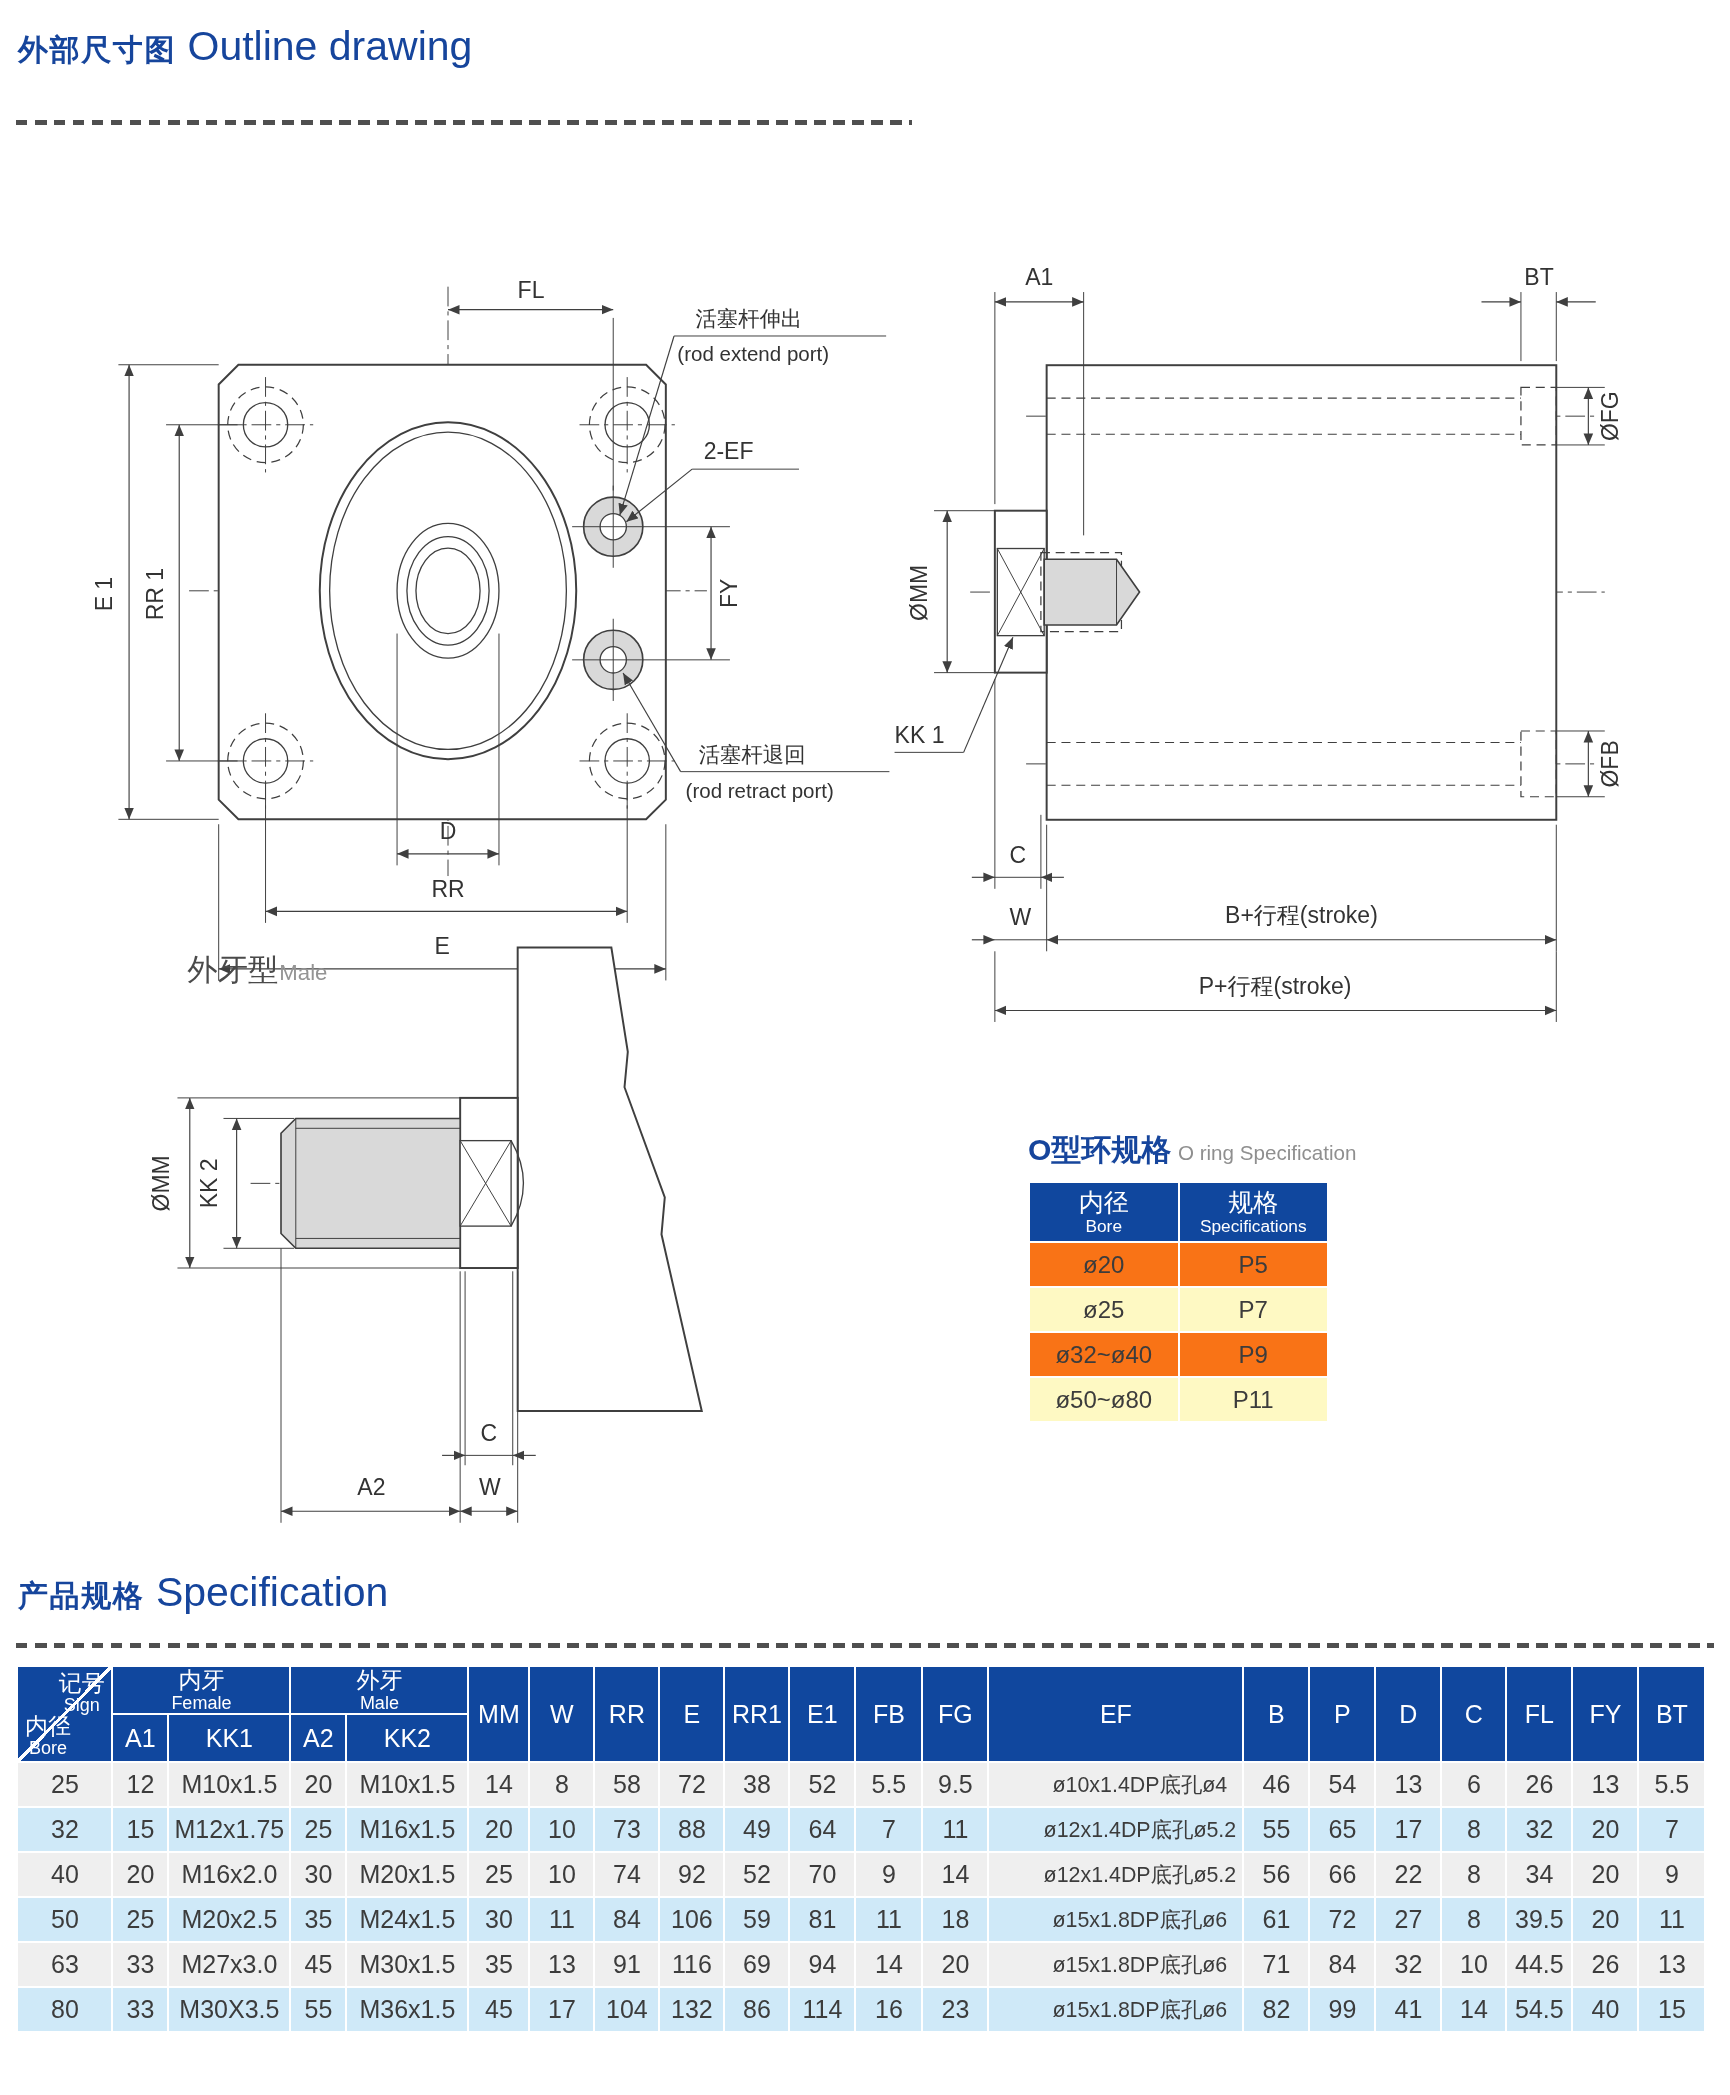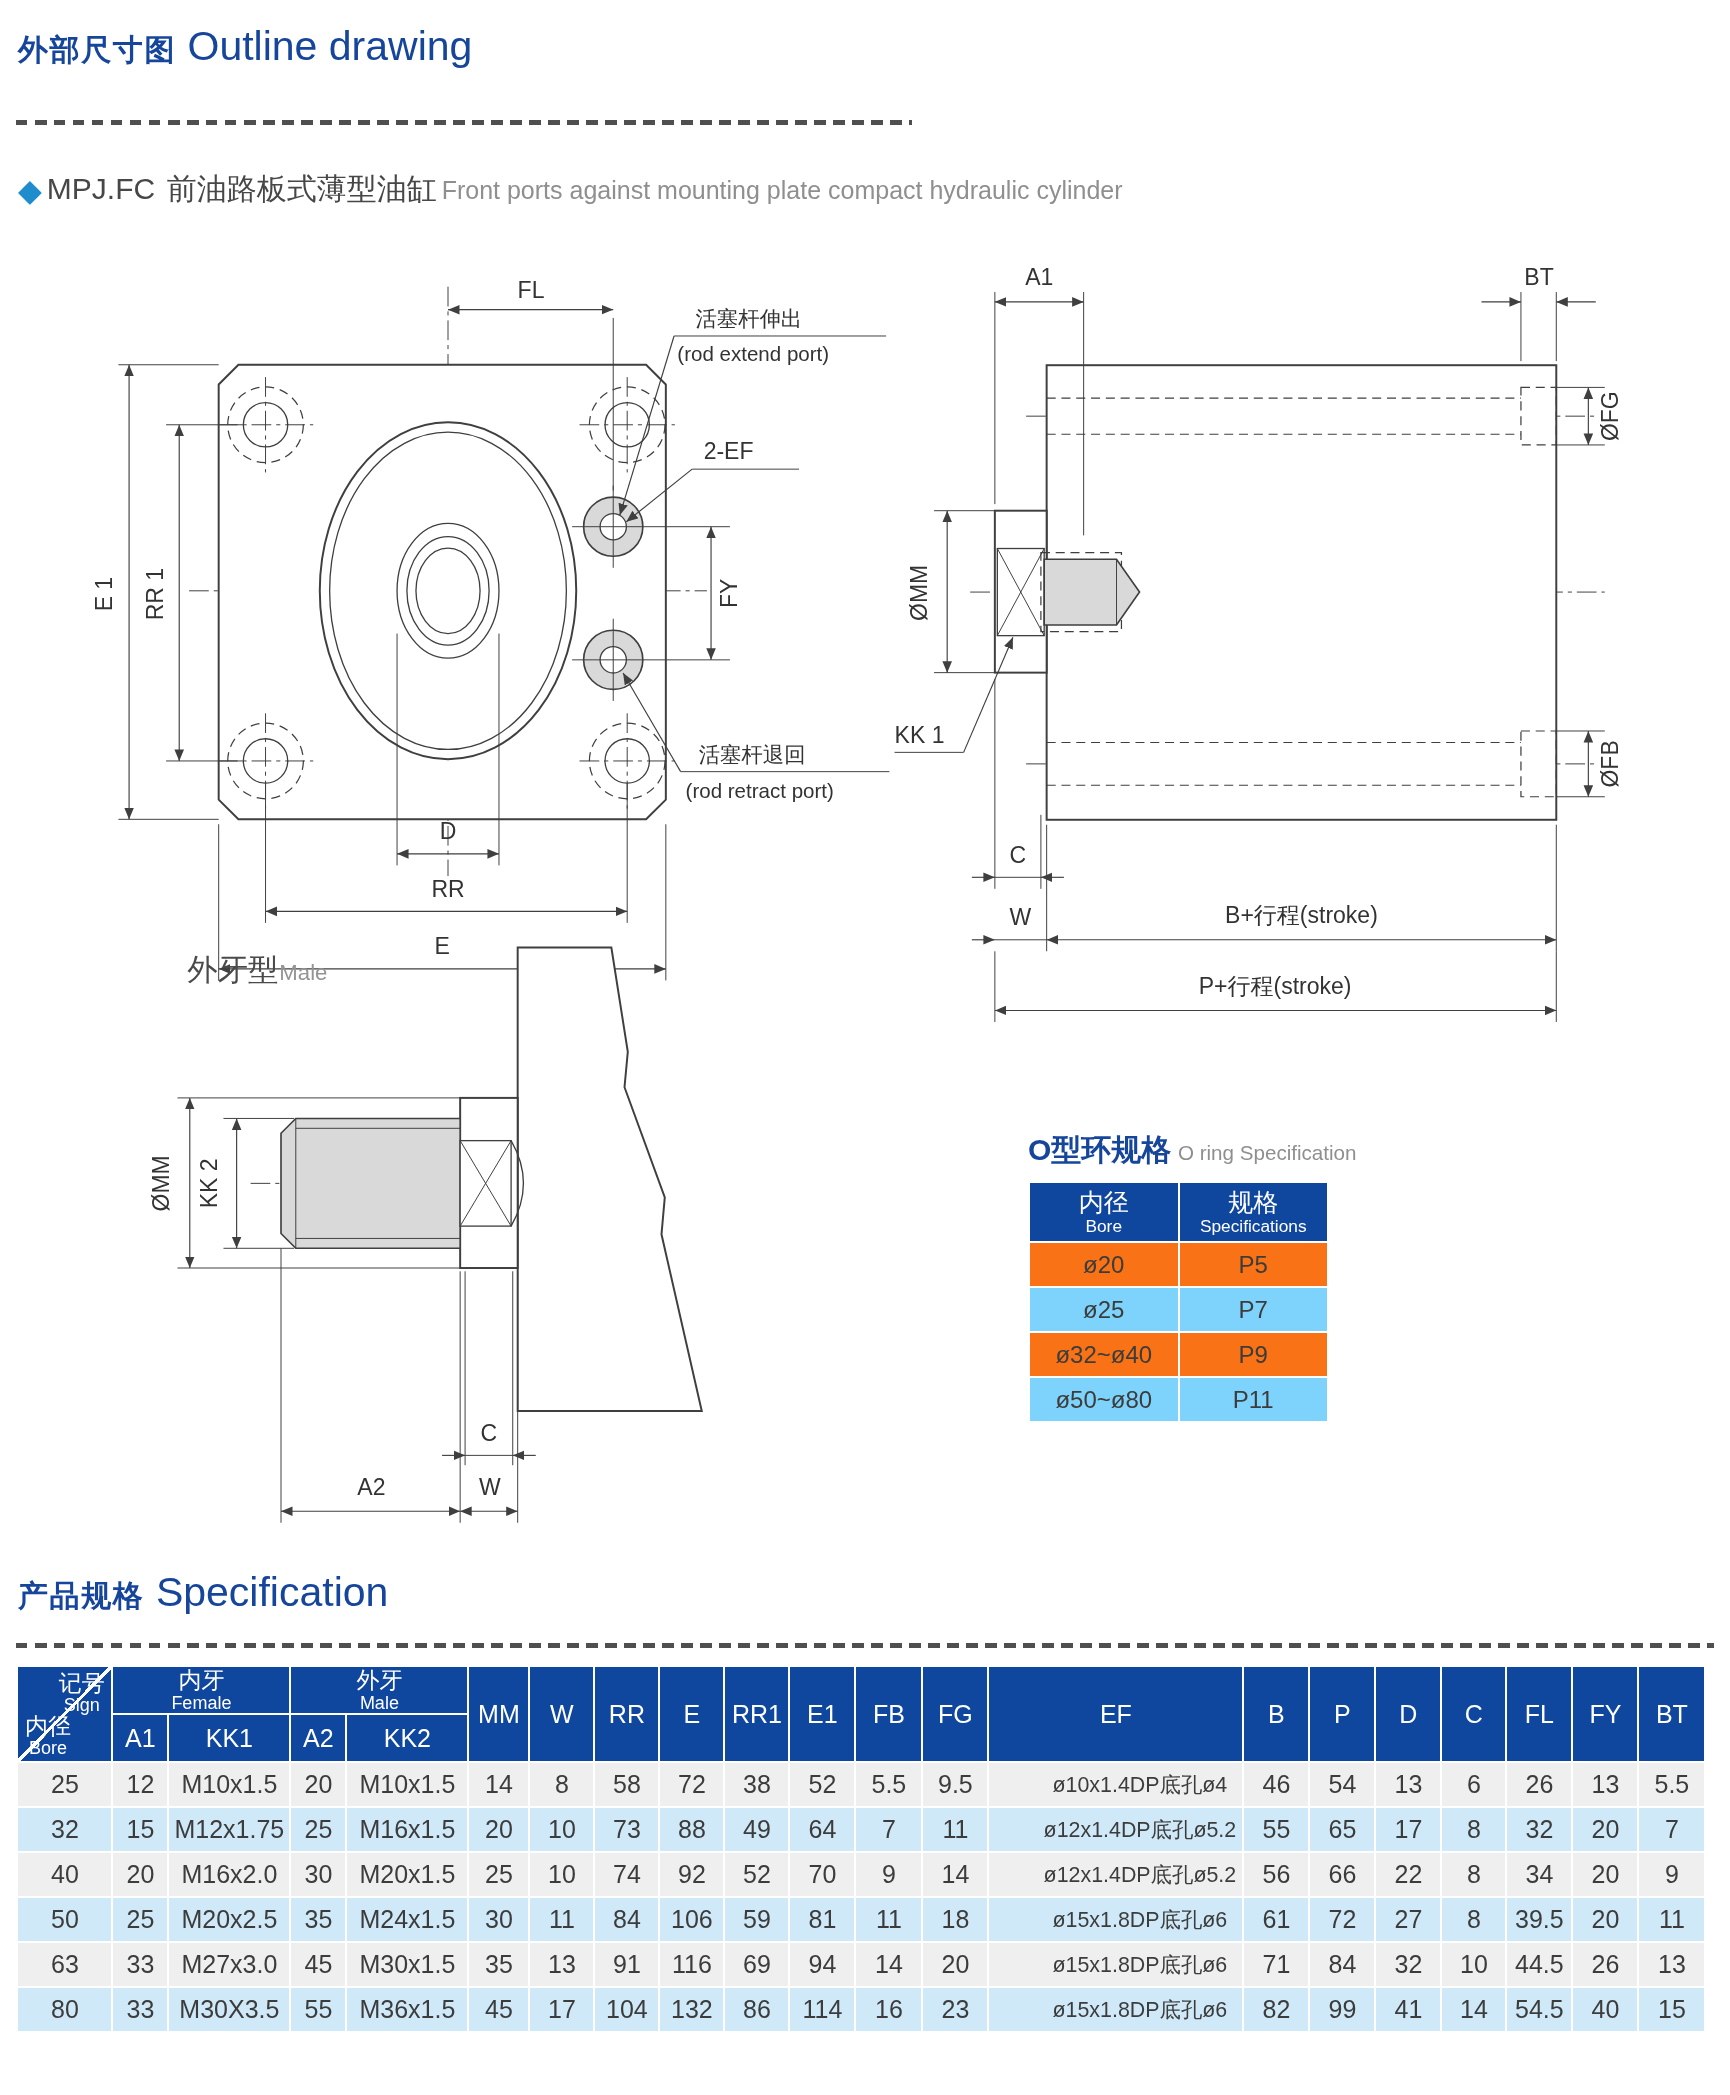--- a/index.html
+++ b/index.html
@@ -46,21 +46,21 @@
   #oring .o-title .cn{font-size:30px;font-weight:bold;color:#16459c;margin-top:36px;}
   #oring .o-title .en{font-size:20.6px;color:#8f8f8f;margin-left:6.6px;}
   #oring table{width:301px;border-collapse:collapse;table-layout:fixed;}
   #oring th{background:#10479e;color:#ffffff;font-weight:normal;height:58px;
             border:2.5px solid #ffffff;padding:0;text-align:center;}
   #oring th .h-cn{font-size:25px;line-height:1.15;}
   #oring th .h-en{font-size:17.3px;line-height:1.1;}
   #oring td{height:43px;border:2.5px solid #ffffff;text-align:center;font-size:24px;
             color:#3c3c3c;padding:0;}
   #oring tr.gray td{background:#f97316;}
-  #oring tr.blue td{background:#7dd3fc;}
+  #oring tr.blue td{background:#fef9c3;}
 
   
   #spec-wrap{position:absolute;left:16.4px;top:1665px;width:1686px;}
   #spec{width:1686px;border-collapse:collapse;table-layout:fixed;}
   #spec th{background:#10479e;color:#ffffff;font-weight:normal;border:2.5px solid #ffffff;
            padding:0;text-align:center;}
   #spec thead tr{height:48px;}
   #spec th.col{font-size:25px;}
   #spec .g-cn{font-size:23px;line-height:1.15;}
   #spec .g-en{font-size:18px;line-height:1.05;}
@@ -82,23 +82,20 @@
 </head>
 <body>
 
 <div id="page">
 
   <div class="main-title">
     <span class="cn">外部尺寸图</span><span class="en">Outline drawing</span>
   </div>
   <div class="dash-rule" id="rule1"></div>
 
-  <div class="subtitle">
-    <span class="diamond">◆</span><span class="model">MPJ.FC</span><span class="cn">前油路板式薄型油缸</span><span class="en">Front ports against mounting plate compact hydraulic cylinder</span>
-  </div>
 
   <svg id="front-svg" class="dwg" width="822" height="748" viewBox="0 0 1000 910">
     <defs>
       <marker id="fa" viewBox="0 0 12 12" refX="12" refY="6" markerWidth="10" markerHeight="10" orient="auto-start-reverse">
         <path d="M12,6 L0,1 L0,11 Z" fill="#3f3f3f"></path>
       </marker>
     </defs>
     <g>
       <line class="cl" x1="140" y1="428" x2="770" y2="428"></line>
       <line class="cl" x1="455" y1="58" x2="455" y2="775"></line>

